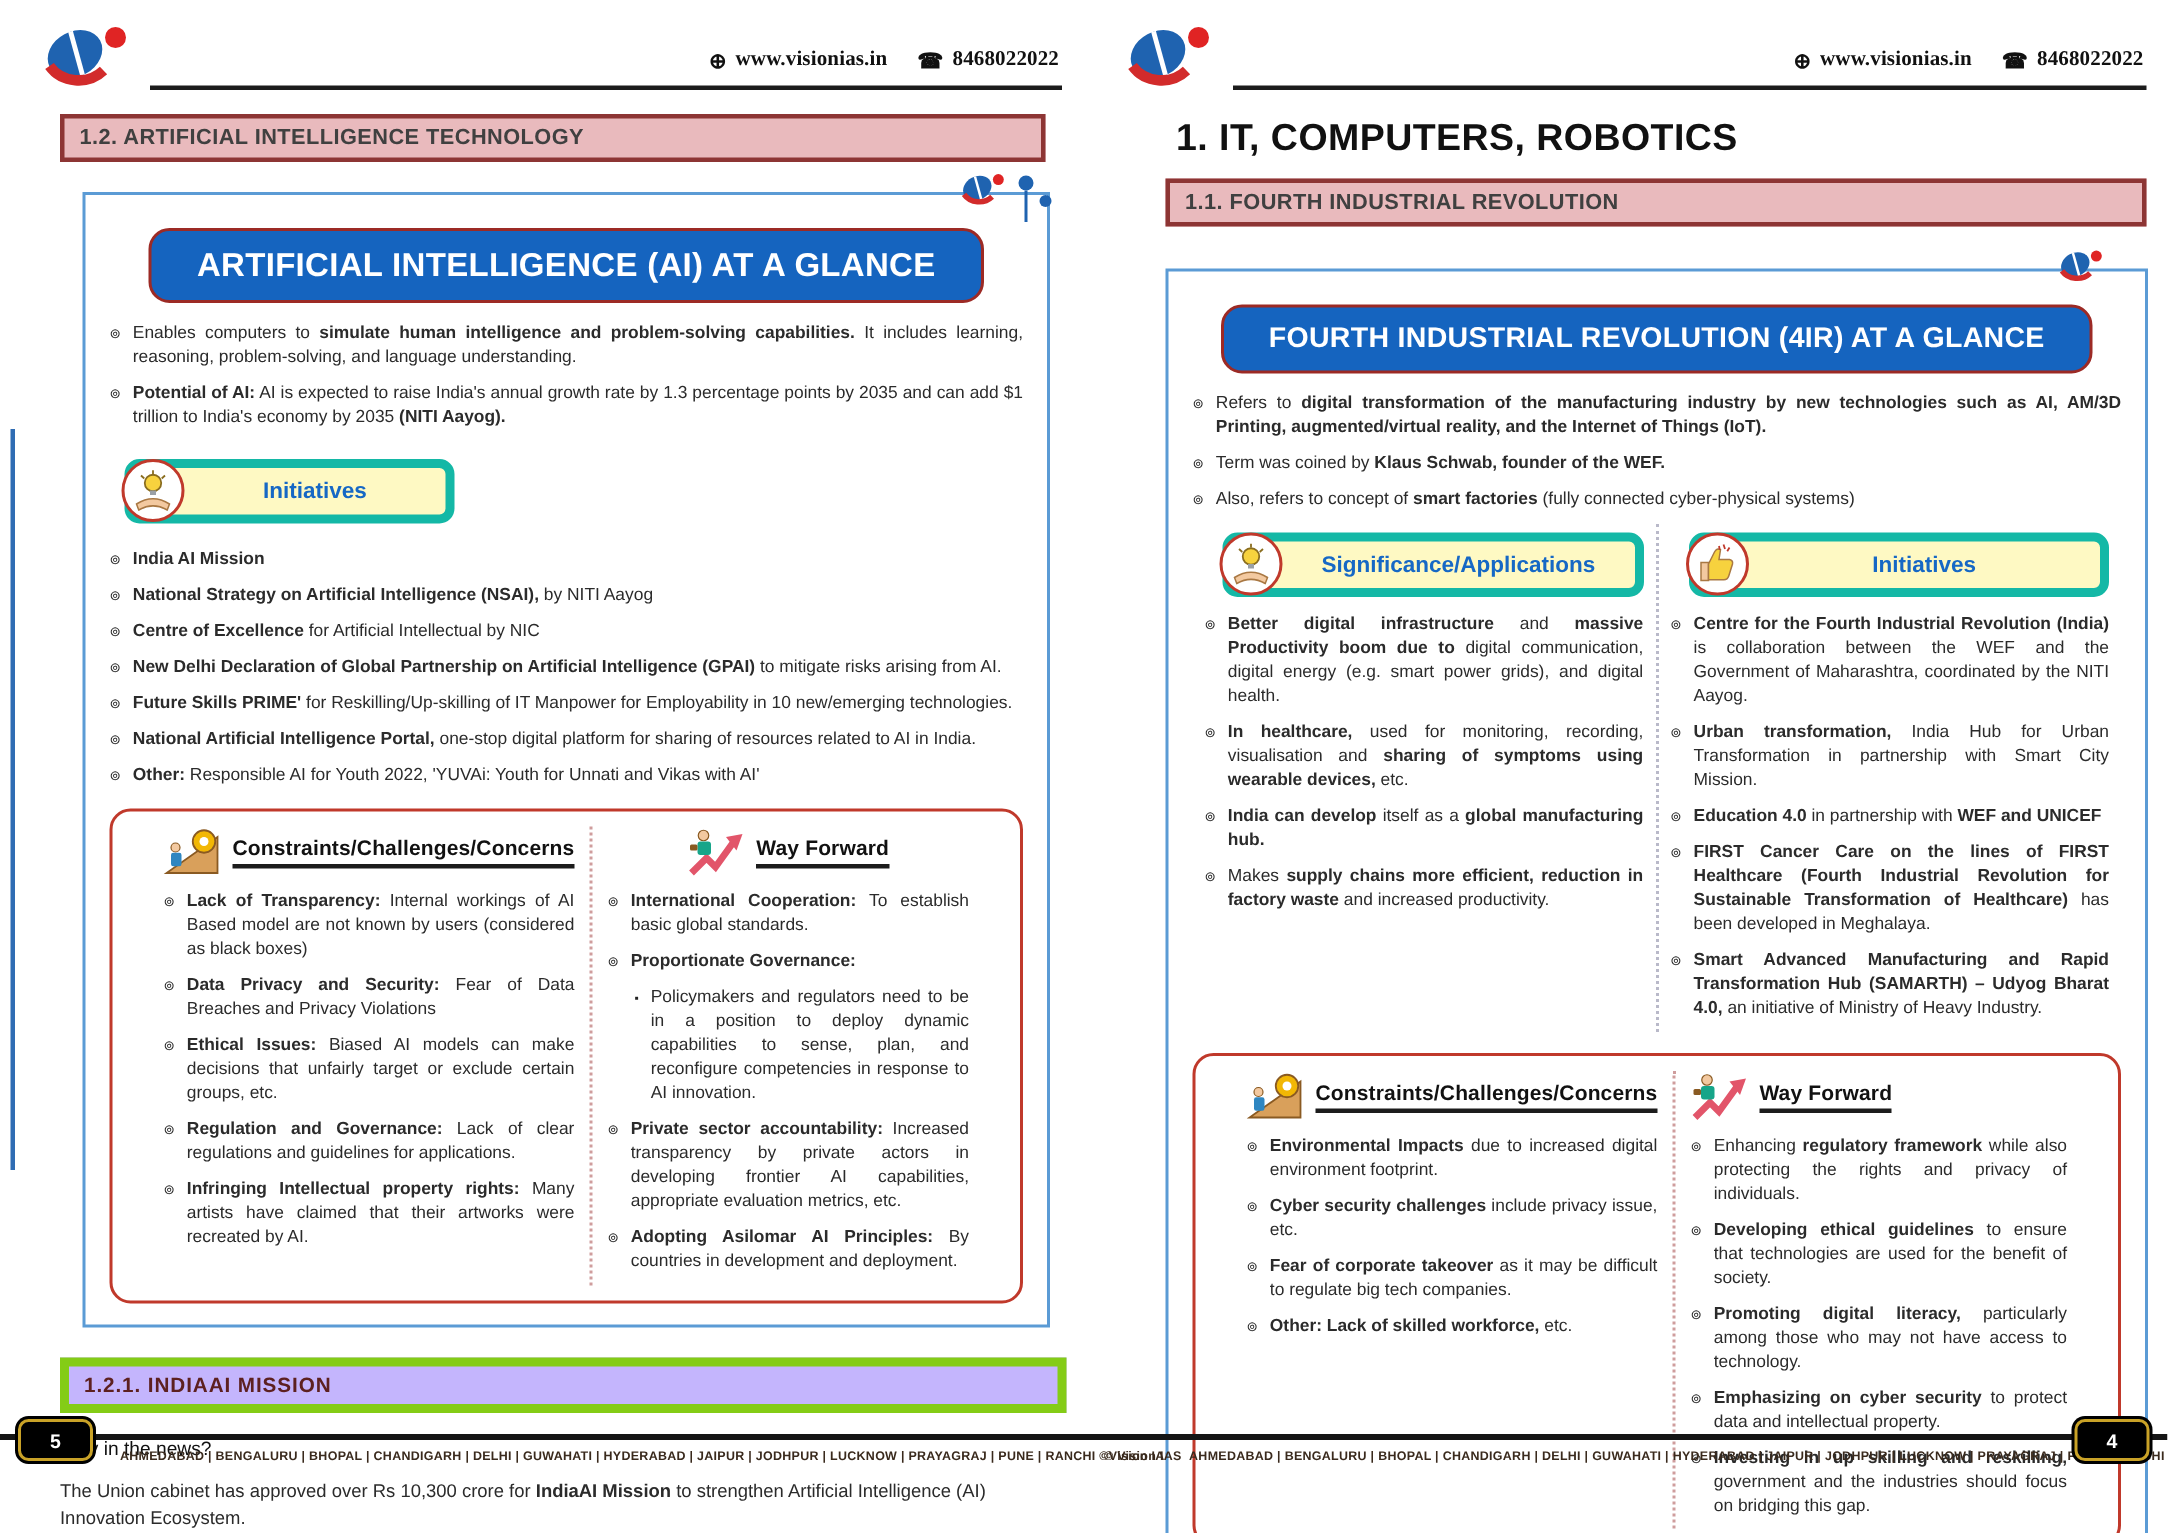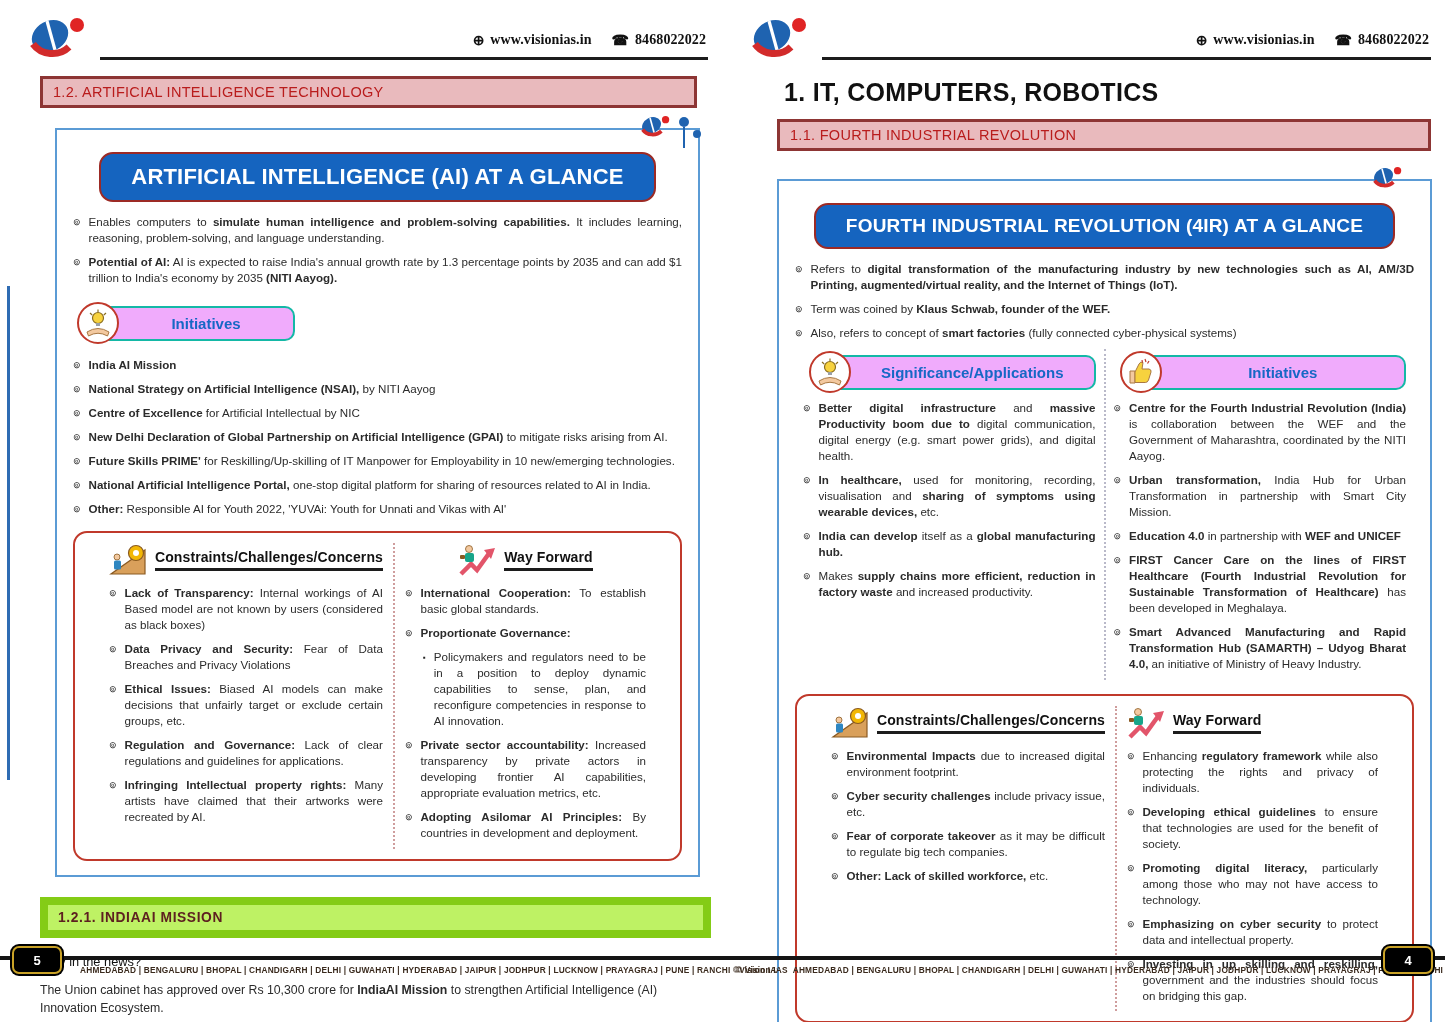--- a/index.html
+++ b/index.html
@@ -10,21 +10,21 @@
 
   
   .pg-header{display:flex;align-items:flex-end;padding:14px 14px 0 24px;}
   .logo{width:64px;height:52px;flex:0 0 auto;margin-bottom:-6px;}
   .head-right{flex:1;display:flex;justify-content:flex-end;align-items:center;gap:6px;border-bottom:3px solid #1c1c1c;padding-bottom:9px;margin-left:12px;}
   .head-right .glyph{font-size:14px;font-weight:700;color:#111;}
   .head-right .txt{font-size:14px;font-weight:800;color:#111;margin-right:14px;letter-spacing:.1px;font-family:Liberation Serif, serif;}
   .head-right .txt:last-child{margin-right:2px;}
 
   
-  .pink-bar{background:#e9babd;border:3px solid #8d3534;font-weight:400;font-size:14.5px;color:#b91c1c;padding:5px 10px;letter-spacing:.3px;}
+  .pink-bar{background:#e9babd;border:3px solid #8d3534;font-weight:700;font-size:14.5px;color:#404040;padding:5px 10px;letter-spacing:.3px;}
   .left .pink-bar{margin:16px 25px 0 40px;}
   .right .pink-bar{margin:10px 14px 0 55px;}
   .main-title{font-size:25px;font-weight:800;color:#111;margin:18px 0 12px 62px;letter-spacing:.3px;}
 
   
   .glance{position:relative;border:2px solid #5b9bd5;background:#fff;padding:12px 16px 14px;}
   .left .glance{margin:20px 22px 0 55px;}
   .right .glance{margin:28px 13px 0 55px;}
   .banner{display:block;margin:10px auto 12px;width:fit-content;max-width:92%;background:#1564bf;border:2px solid #9c2a25;border-radius:14px;color:#fff;font-weight:800;text-align:center;padding:10px 30px;letter-spacing:.2px;}
   .left .banner{font-size:22px;}
@@ -33,21 +33,21 @@
 
   
   .li{display:flex;gap:8px;margin:8px 0;font-size:11.6px;line-height:1.38;}
   .li .mk{flex:0 0 auto;font-size:9px;margin-top:2px;color:#222;}
   .li .tx{flex:1;text-align:justify;}
   .li.subli{margin-left:18px;}
   .li.subli .mk{font-size:8px;margin-top:3px;}
   b{font-weight:800;}
 
   
-  .pill{position:relative;border:2px solid #14b8a6;border-radius:10px;padding:7px 12px 7px 46px;margin:12px 0 8px 10px;background:#f0abfc;}
+  .pill{position:relative;border:6px solid #14b8a6;border-radius:10px;padding:7px 12px 7px 46px;margin:12px 0 8px 10px;background:#fef9c3;}
   .pill .label{color:#1668c5;font-weight:800;font-size:15px;display:block;text-align:center;}
   .circ{position:absolute;left:-8px;top:50%;transform:translateY(-50%);width:42px;height:42px;border:2.5px solid #c0392b;border-radius:50%;background:#fff;display:flex;align-items:center;justify-content:center;box-sizing:border-box;}
   .circ svg{width:28px;height:28px;}
   .pill.inline{display:inline-block;min-width:150px;}
   .pill.full{display:block;margin:6px 0 10px 12px;}
 
   
   .redbox{border:2px solid #c0392b;border-radius:14px;display:flex;margin-top:14px;padding:10px 24px;background:#fff;}
   .redbox .col{flex:1;padding:0 10px;box-sizing:border-box;}
   .redbox .col + .col{border-left:2px dotted #cf9d9d;}
@@ -55,21 +55,21 @@
   .col-head.center{justify-content:center;}
   .col-head .hicon{width:38px;height:34px;flex:0 0 auto;}
   .col-head .t{font-weight:800;font-size:14px;color:#111;border-bottom:3px solid #1c1c1c;padding-bottom:3px;letter-spacing:.1px;}
 
   
   .twocol{display:flex;margin-top:8px;}
   .twocol .tcol{flex:1;padding:0 8px;box-sizing:border-box;}
   .twocol .tcol + .tcol{border-left:2px dotted #b9b9c9;}
 
   
-  .sub-head{border:8px solid #84cc16;color:#5d2020;background:#bef264;font-weight:800;font-size:13.8px;letter-spacing:.6px;padding:5px 10px;margin:20px 11px 0 40px;}
+  .sub-head{border:6px solid #84cc16;color:#5d2020;background:#c4b5fd;font-weight:800;font-size:13.8px;letter-spacing:.6px;padding:5px 10px;margin:20px 11px 0 40px;}
   .body-copy{margin:0 30px 0 40px;font-size:12.3px;line-height:1.5;}
   .body-copy .h{font-weight:400;margin-top:14px;font-size:12.8px;color:#111;}
   .body-copy p{margin:10px 0 0;}
 
   
   .footer{position:absolute;top:956px;left:0;right:0;}
   .fline{height:4px;background:#151515;}
   .pagebox{position:absolute;top:-10px;width:46px;height:24px;background:#000;border:2px solid #c9a227;border-radius:7px;color:#fff;font-weight:800;font-size:13px;display:flex;align-items:center;justify-content:center;box-shadow:0 0 0 2px #000;}
   .left .pagebox{left:12px;}
   .right .pagebox{right:12px;}

